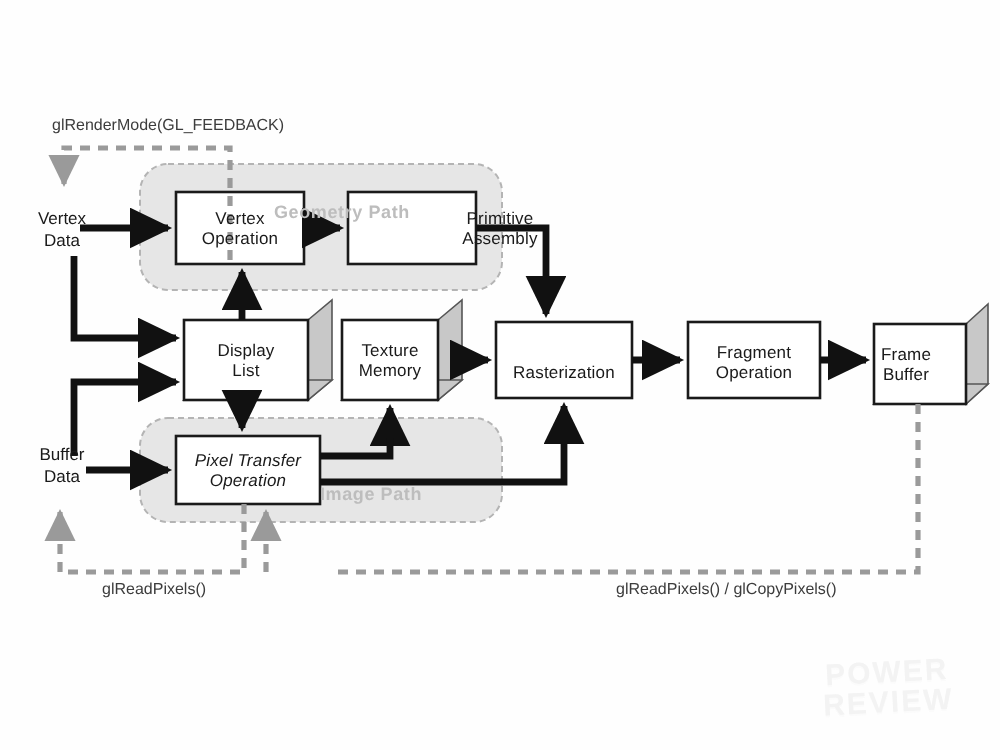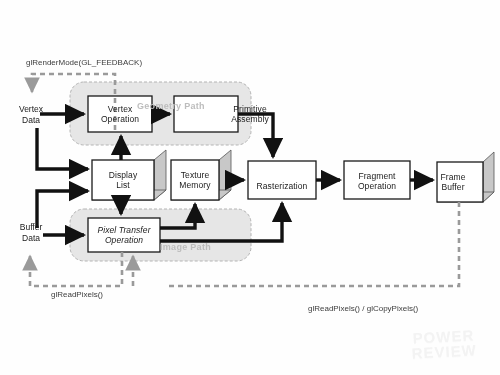--- a/index.html
+++ b/index.html
@@ -122,20 +122,20 @@
   <div class="nodelabel" style="left:88px;top:218px;width:72px;height:34px;font-style:italic;">Pixel Transfer
 Operation</div>
   <div class="nodelabel" style="left:248px;top:161px;width:68px;height:50px;">Rasterization</div>
   <div class="nodelabel" style="left:344px;top:161px;width:66px;height:40px;">Fragment
 Operation</div>
   <div class="nodelabel" style="left:437px;top:162px;width:32px;height:40px;">Frame
 Buffer</div>
 
   <div class="codelabel" style="left:10px;top:58px;margin-left:16px;">glRenderMode(GL_FEEDBACK)</div>
   <div class="codelabel" style="left:51px;top:290px;">glReadPixels()</div>
-  <div class="codelabel" style="left:308px;top:304px;">glReadPixels() / glCopyPixels()</div>
+  <div class="codelabel" style="left:308px;top:290px;">glReadPixels() / glCopyPixels()</div>
 
   <div id="watermark">
     <div>POWER</div>
     <div>REVIEW</div>
   </div>
 
 </div>
 
 </body></html>

